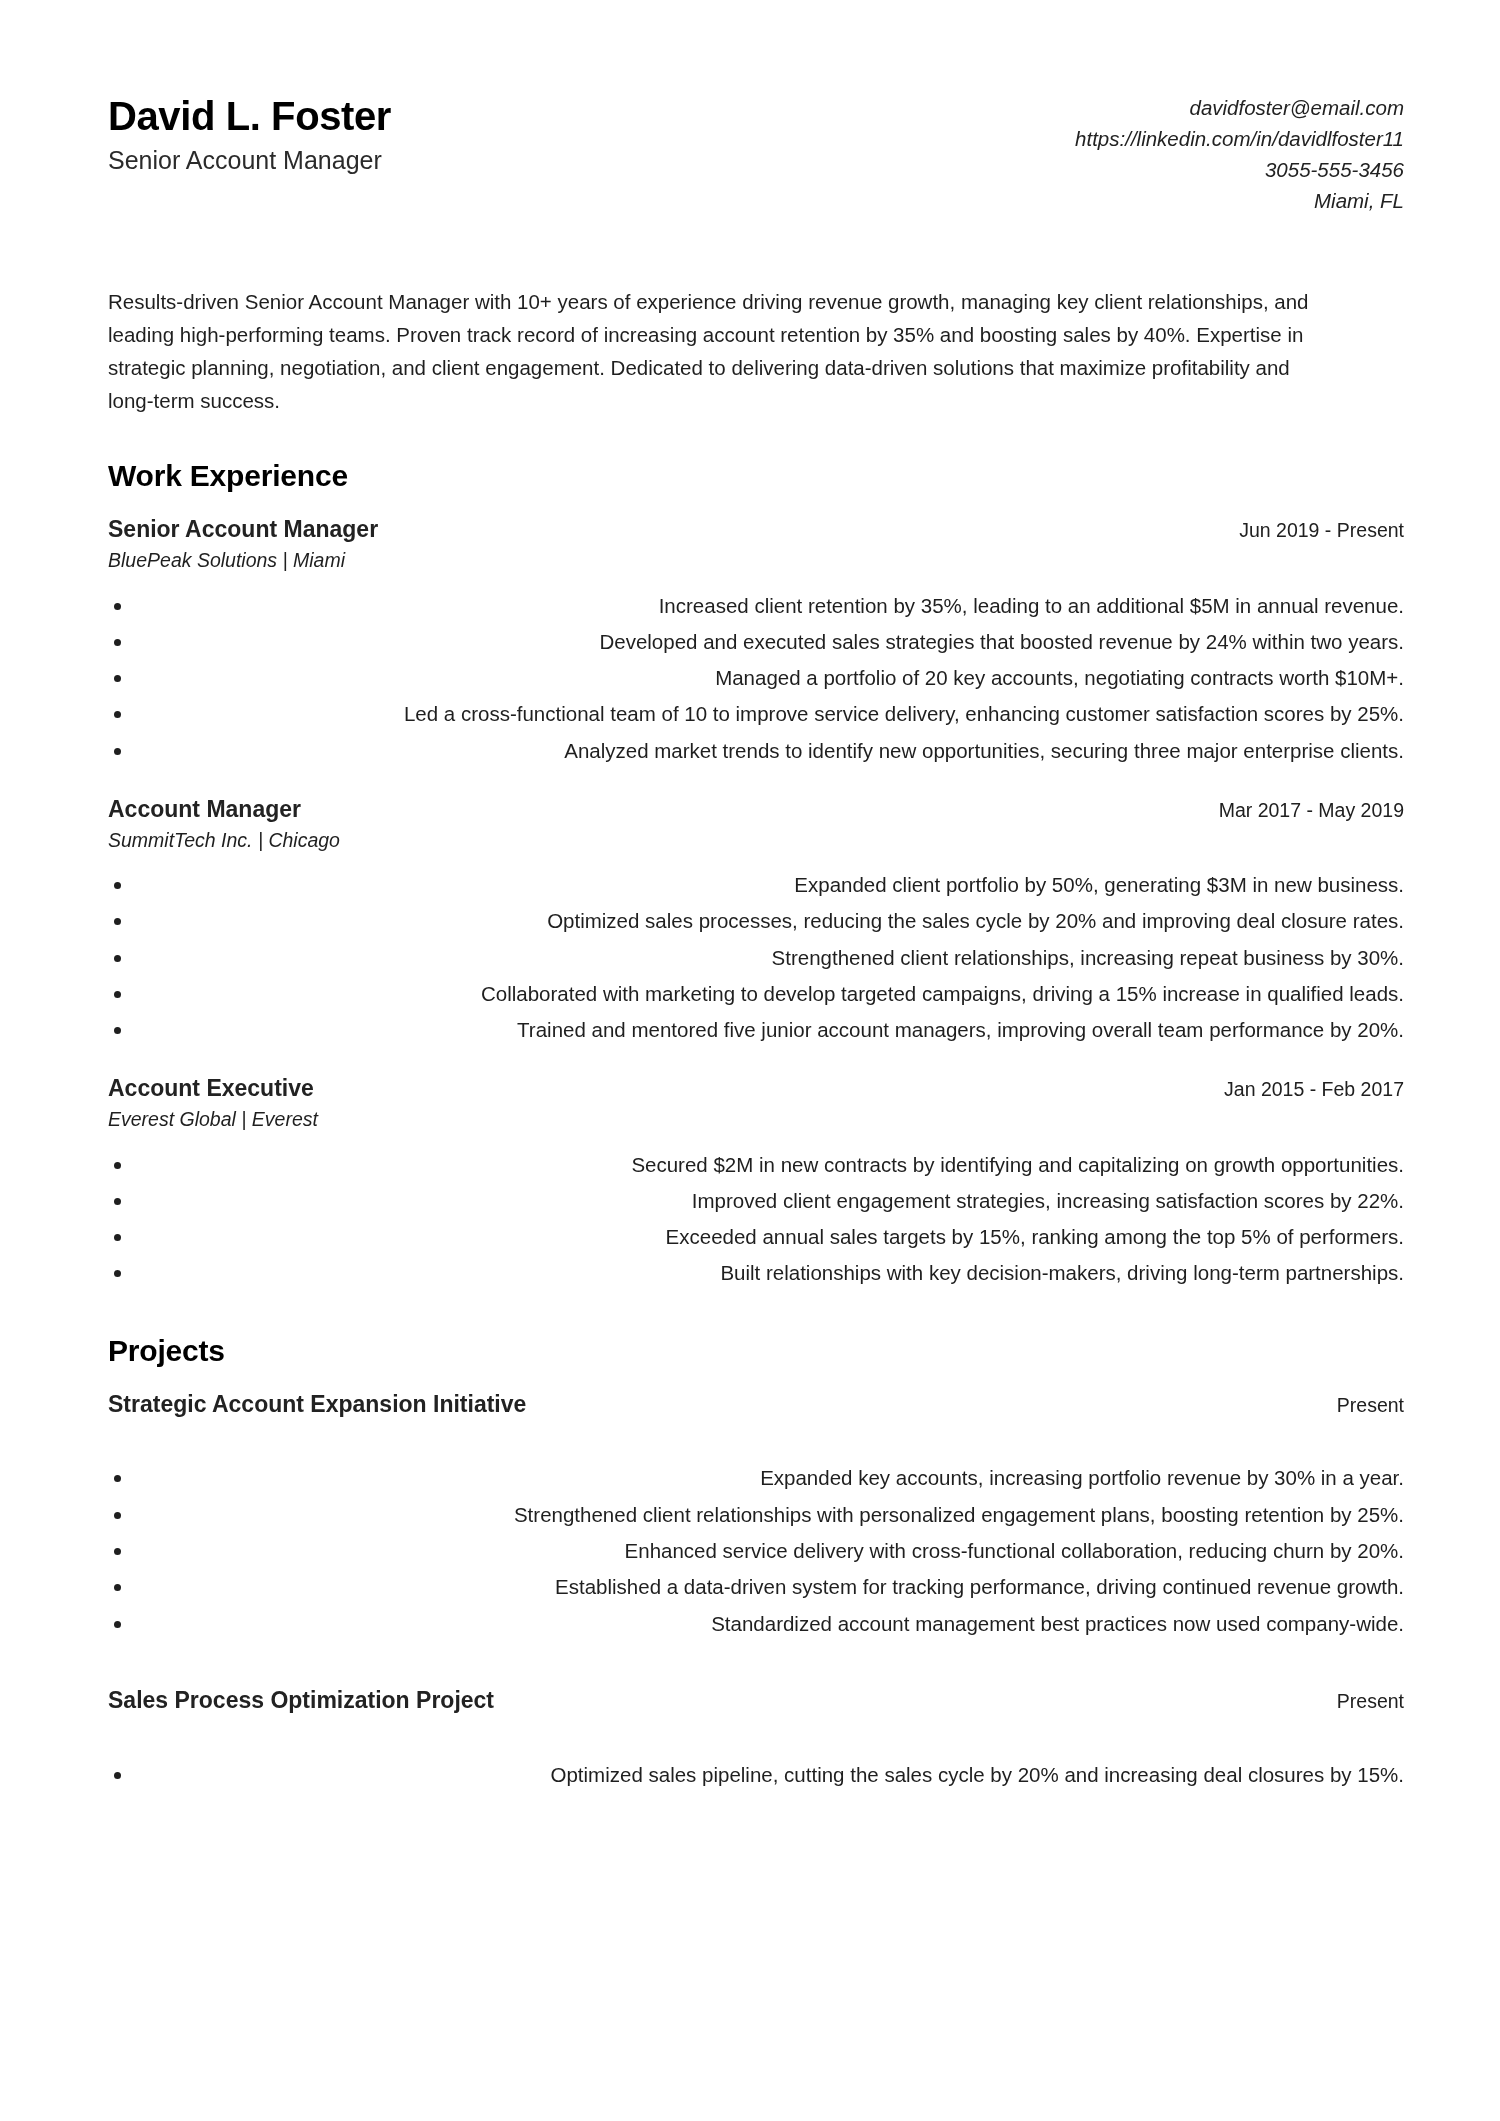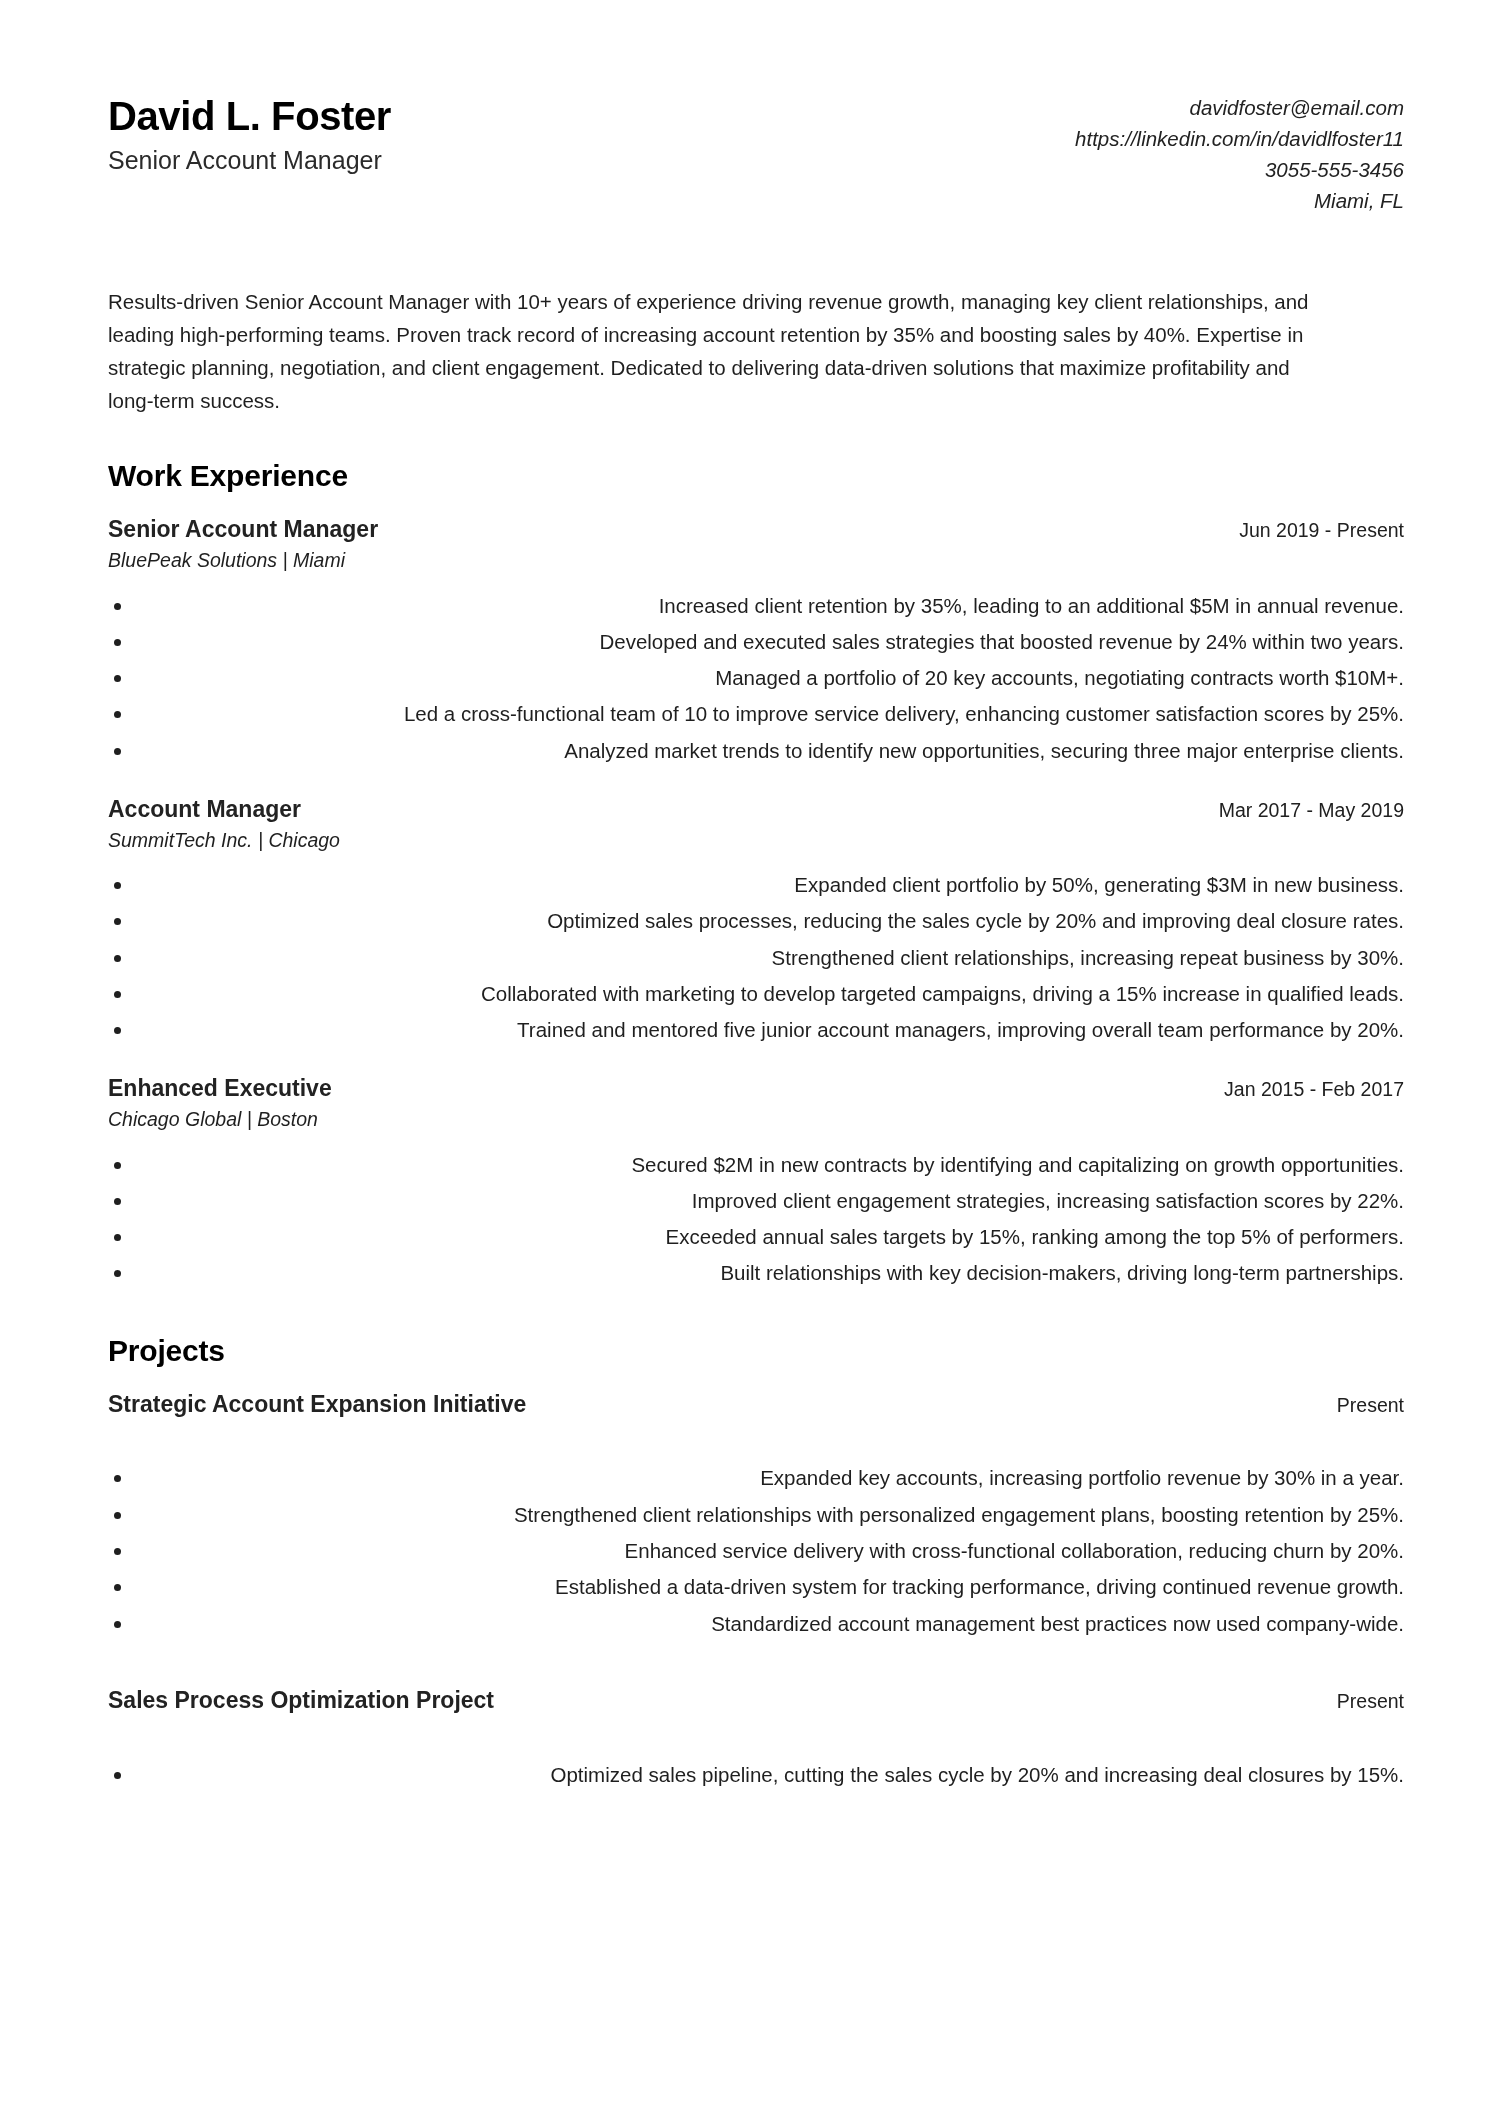--- a/index.html
+++ b/index.html
@@ -186,24 +186,24 @@
         <li>Expanded client portfolio by 50%, generating $3M in new business.</li>
         <li>Optimized sales processes, reducing the sales cycle by 20% and improving deal closure rates.</li>
         <li>Strengthened client relationships, increasing repeat business by 30%.</li>
         <li>Collaborated with marketing to develop targeted campaigns, driving a 15% increase in qualified leads.</li>
         <li>Trained and mentored five junior account managers, improving overall team performance by 20%.</li>
       </ul>
     </div>
 
     <div class="entry">
       <div class="entry-head">
-        <div class="entry-role">Enhanced Executive</div>
+        <div class="entry-role">Account Executive</div>
         <div class="entry-date">Jan 2015 - Feb 2017</div>
       </div>
-      <div class="entry-org">Chicago Global | Boston</div>
+      <div class="entry-org">Everest Global | Everest</div>
       <ul class="bullets">
         <li>Secured $2M in new contracts by identifying and capitalizing on growth opportunities.</li>
         <li>Improved client engagement strategies, increasing satisfaction scores by 22%.</li>
         <li>Exceeded annual sales targets by 15%, ranking among the top 5% of performers.</li>
         <li>Built relationships with key decision-makers, driving long-term partnerships.</li>
       </ul>
     </div>
   </div>
 
   <div class="section section-projects">

